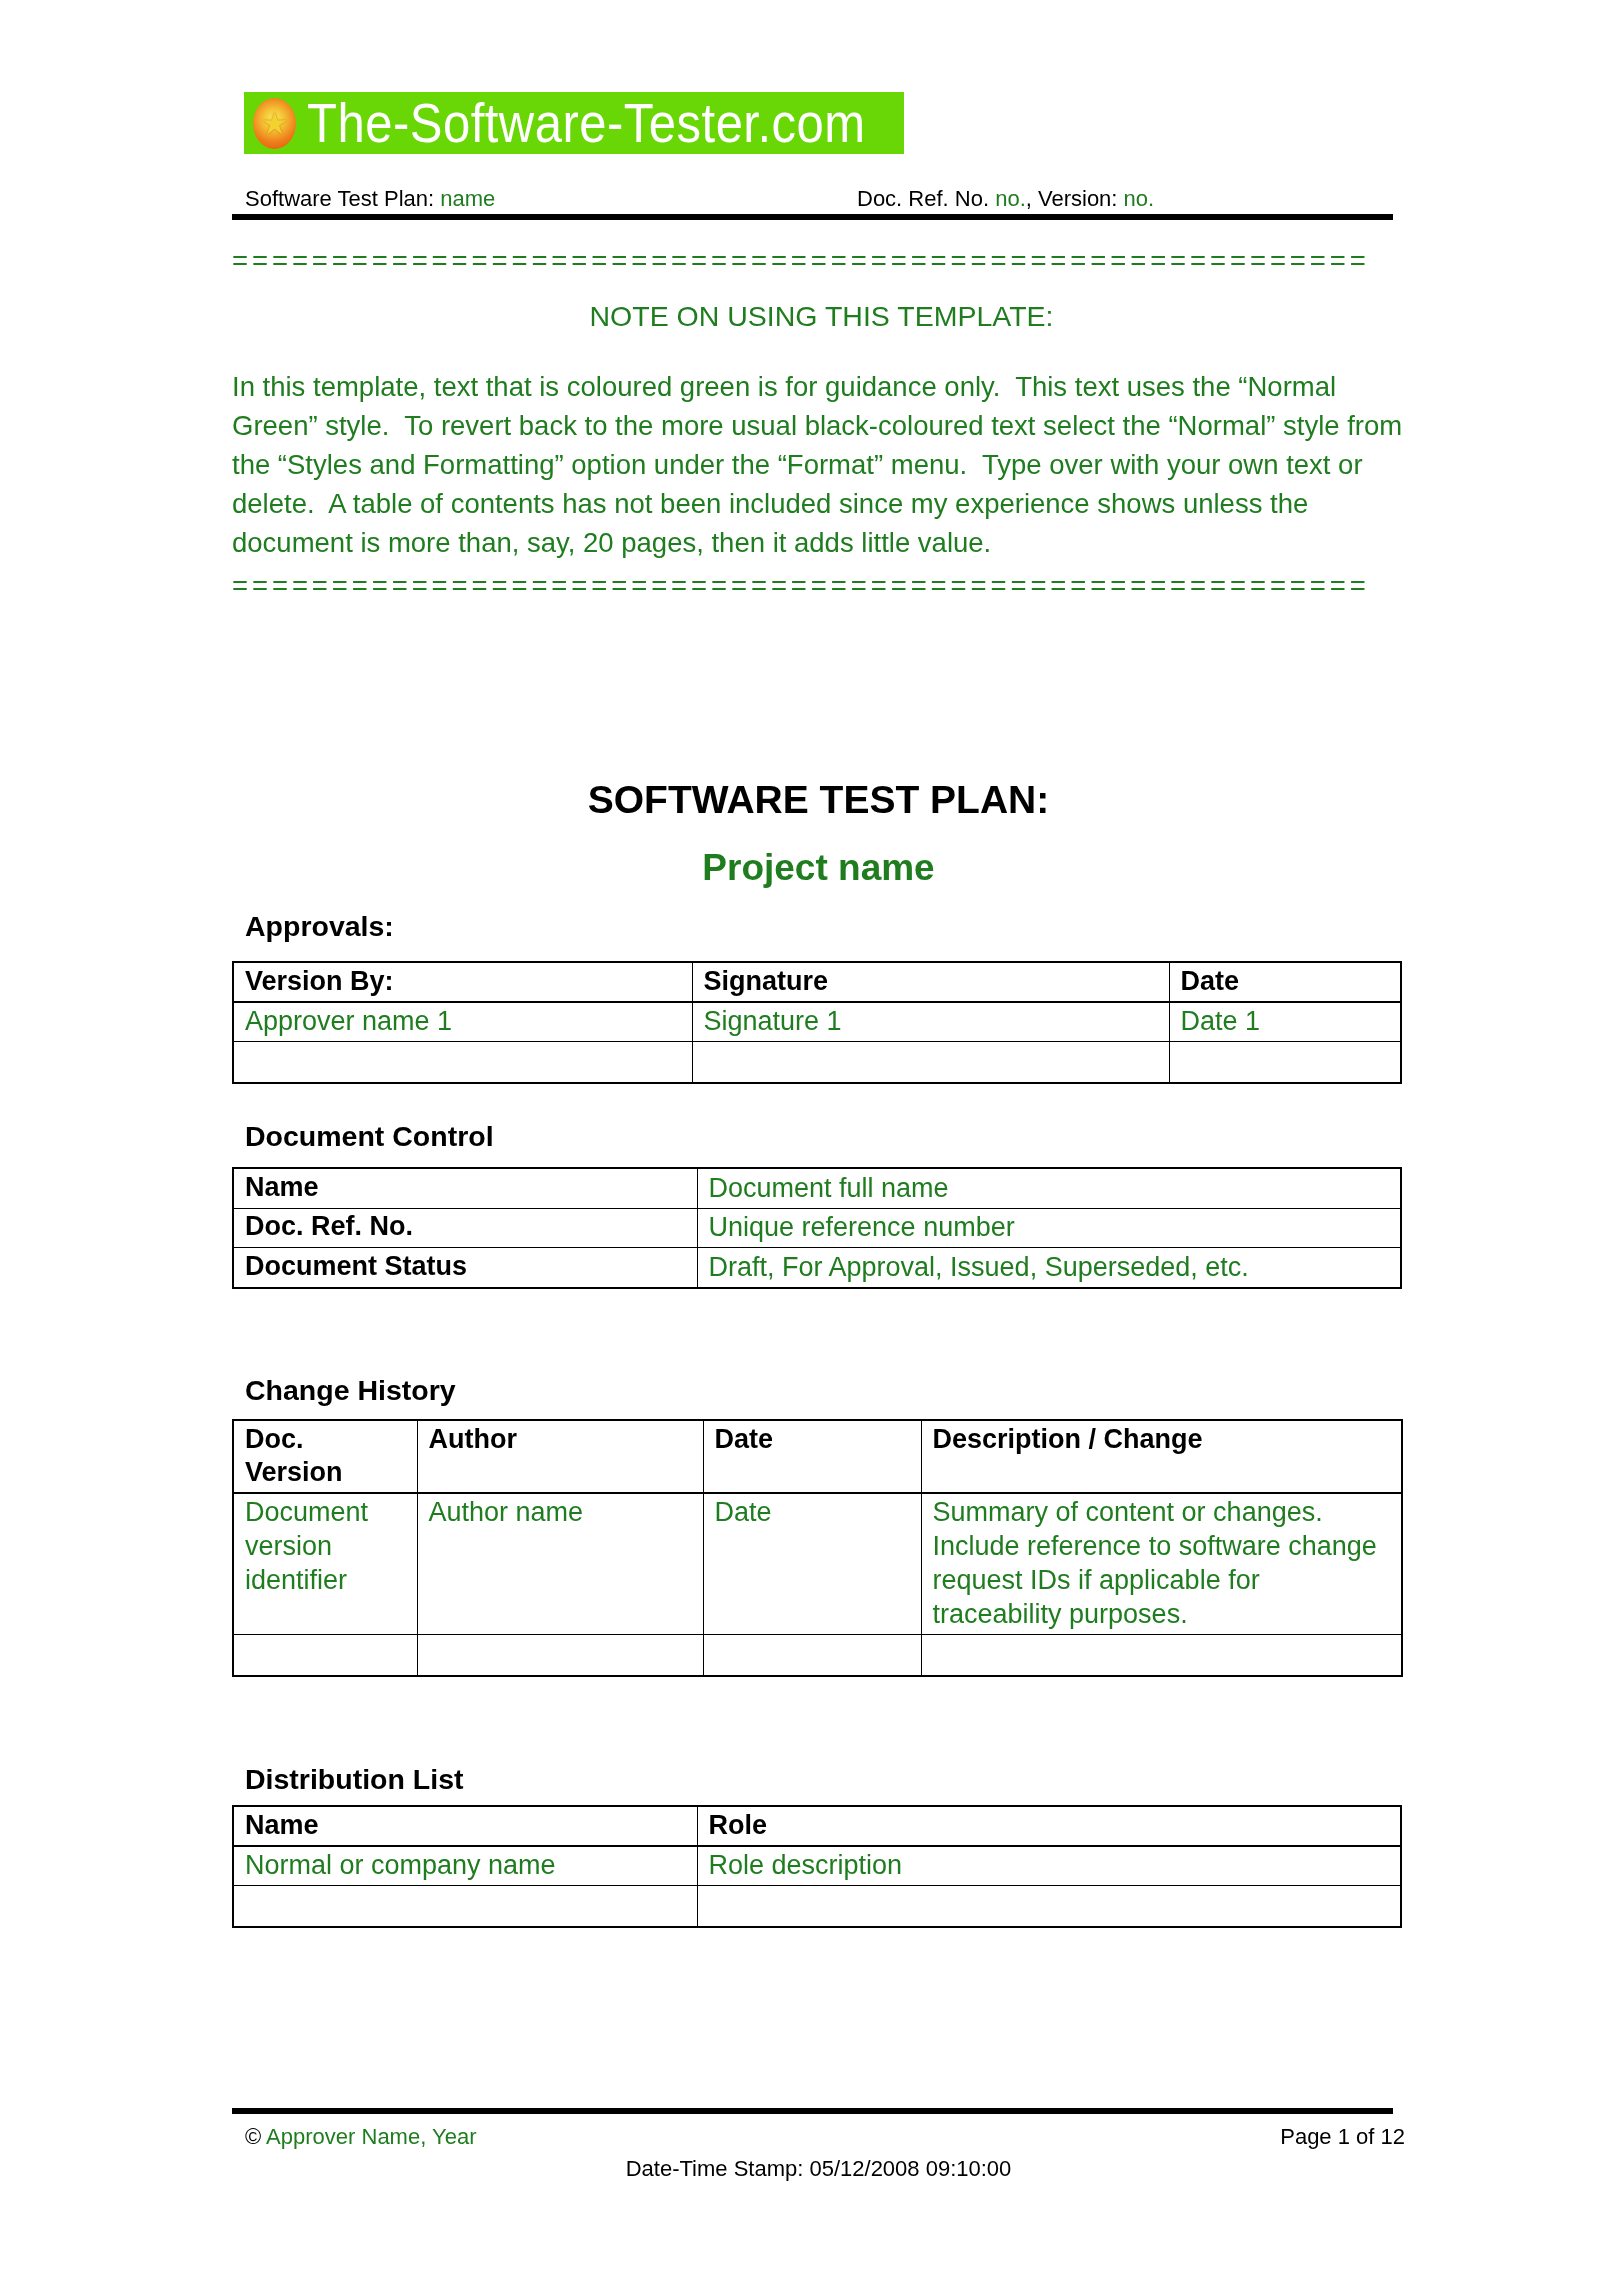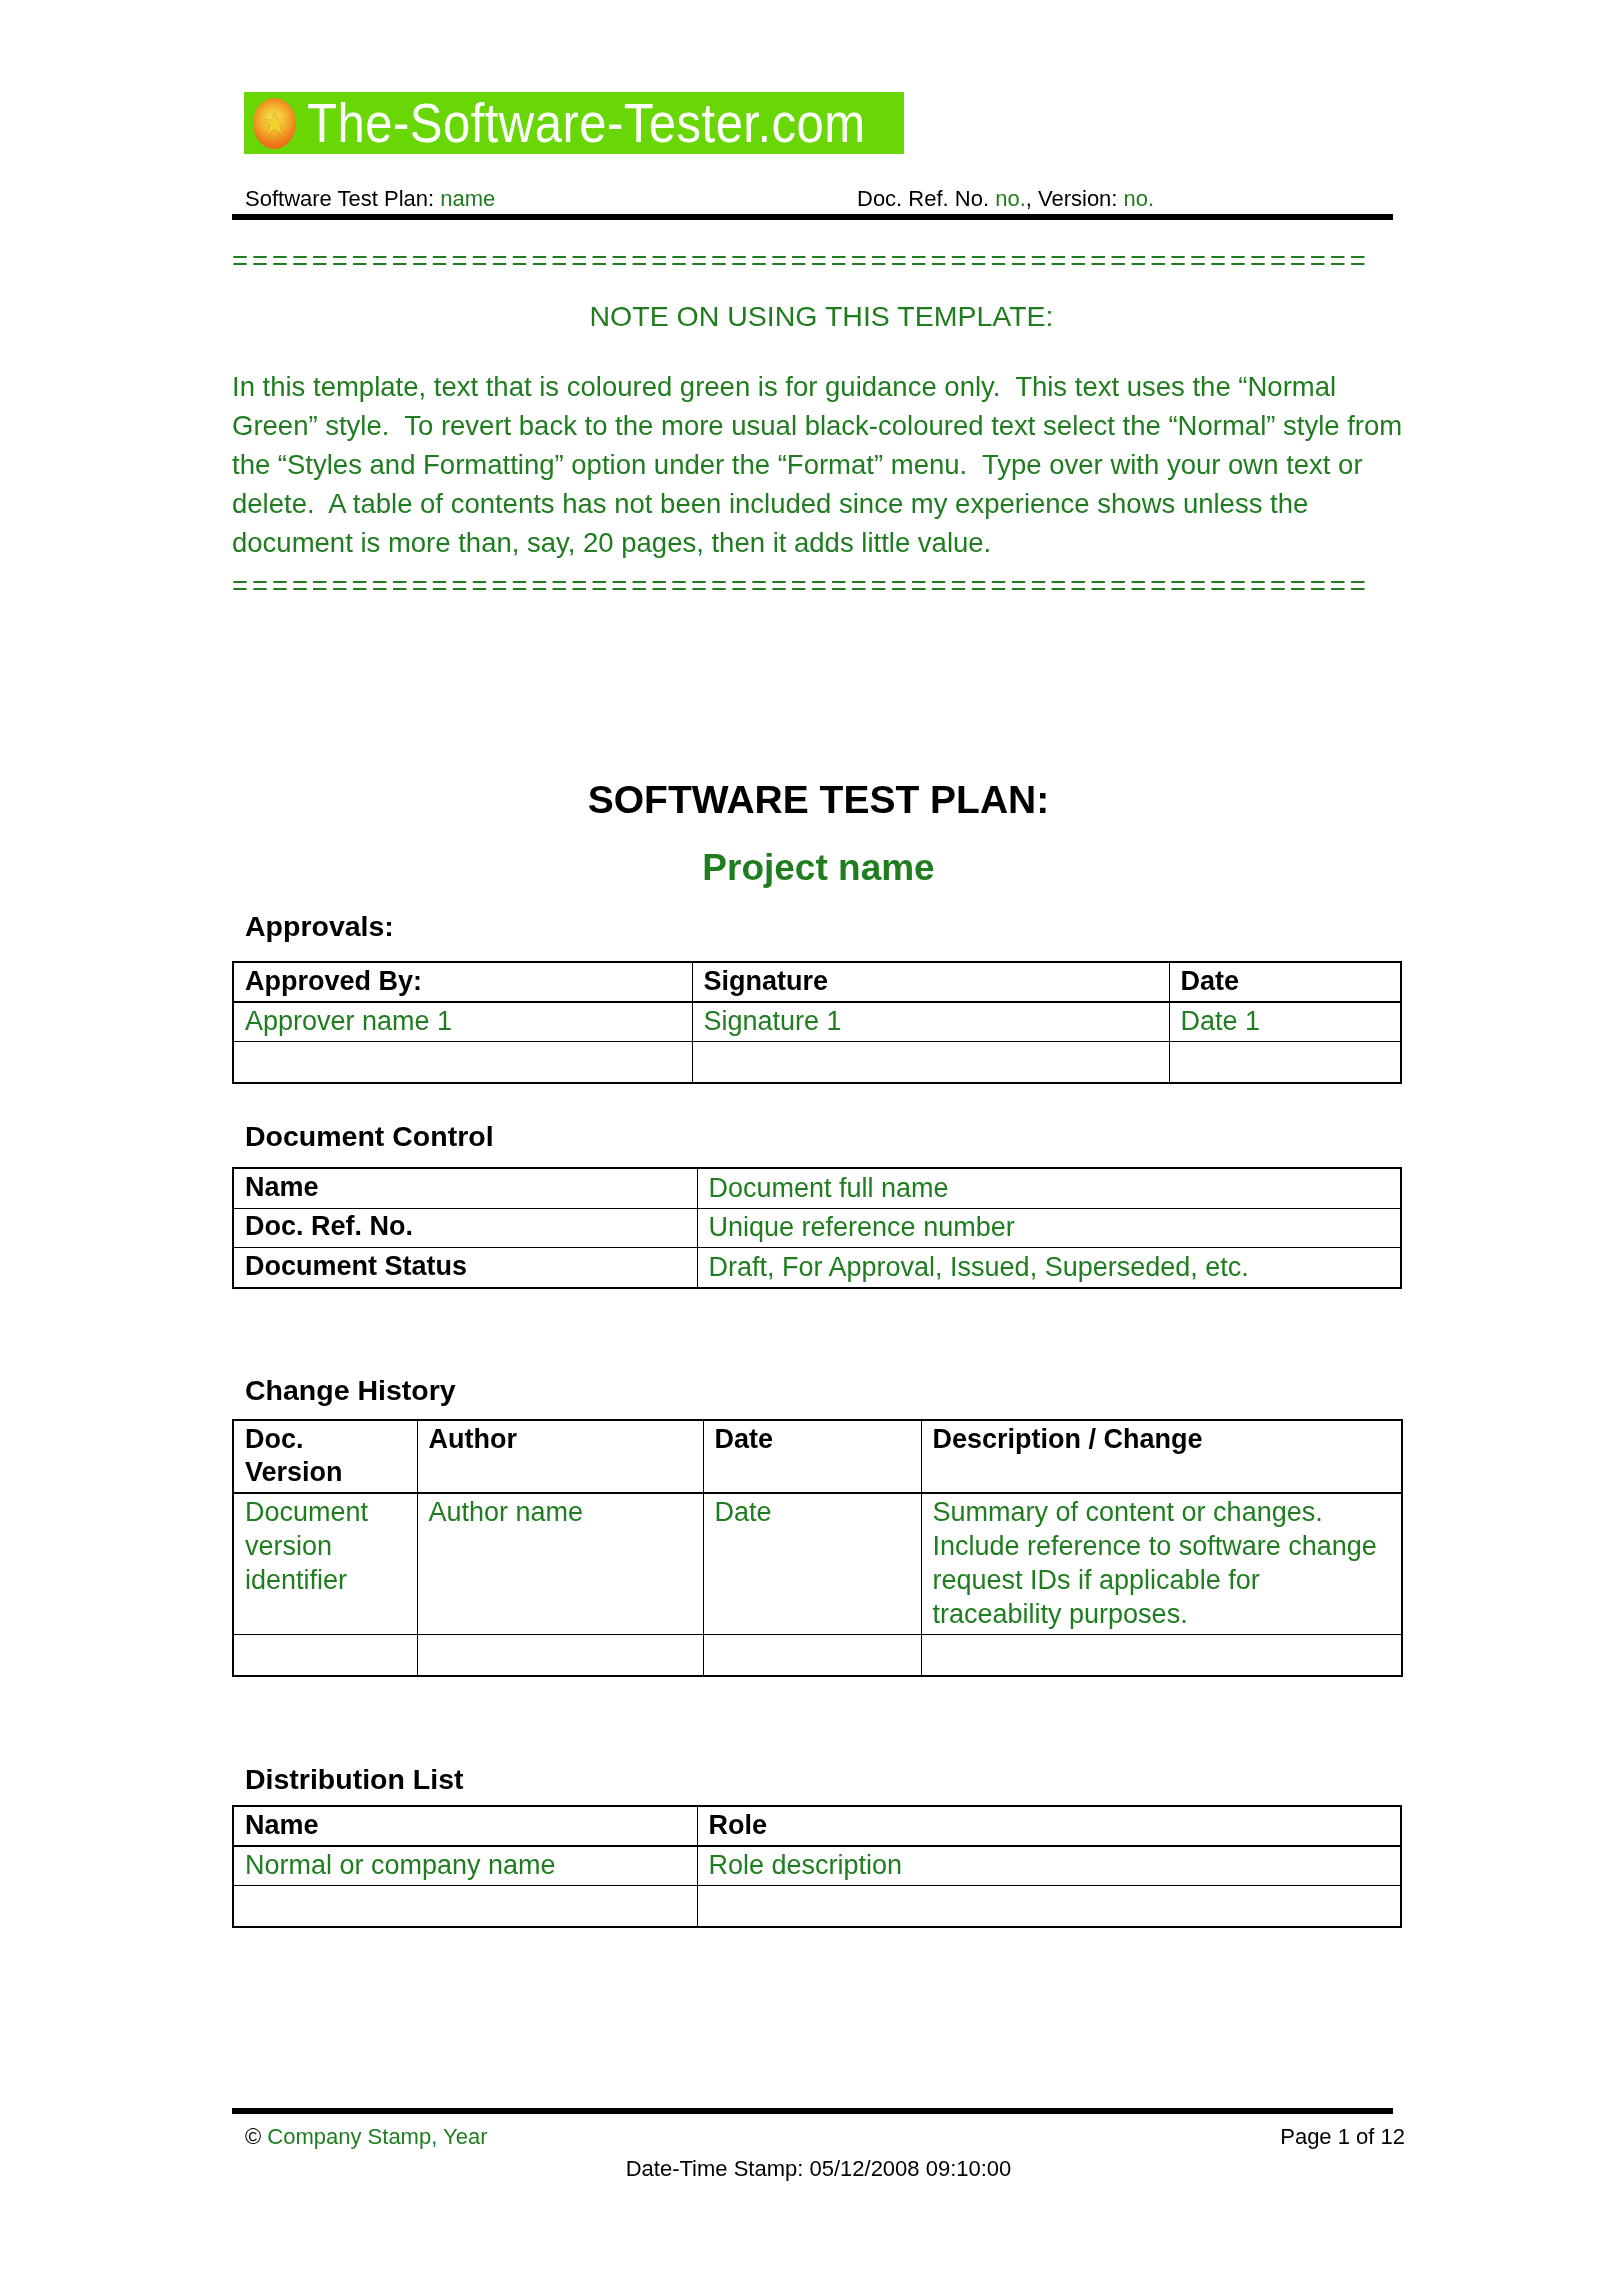--- a/index.html
+++ b/index.html
@@ -141,21 +141,21 @@
 
   <div class="sec-heading" style="top:909px">Approvals:</div>
   <table class="doc" style="top:961px">
     <colgroup>
         <col style="width:459px">
         <col style="width:477px">
         <col style="width:232px">
       </colgroup>
     <tbody>
         <tr>
-      <th>Approved By:</th>
+      <th>Version By:</th>
       <th>Signature</th>
       <th>Date</th>
     </tr>
     <tr>
       <td class="val">Approver name 1</td>
       <td class="val">Signature 1</td>
       <td class="val">Date 1</td>
     </tr>
     <tr class="empty">
       <td></td>
@@ -234,19 +234,19 @@
     </tr>
     <tr class="empty">
       <td></td>
       <td></td>
     </tr>
   </tbody>
     </table>
 
   <div class="ftr-rule"></div>
   <div class="ftr">
-    <span class="left"><span>© </span><span class="g">Company Stamp, Year</span></span>
+    <span class="left"><span>© </span><span class="g">Approver Name, Year</span></span>
     <span class="center">Date-Time Stamp: 05/12/2008 09:10:00</span>
     <span class="right">Page 1 of 12</span>
   </div>
 
 </div>
 
 
 </body></html>

